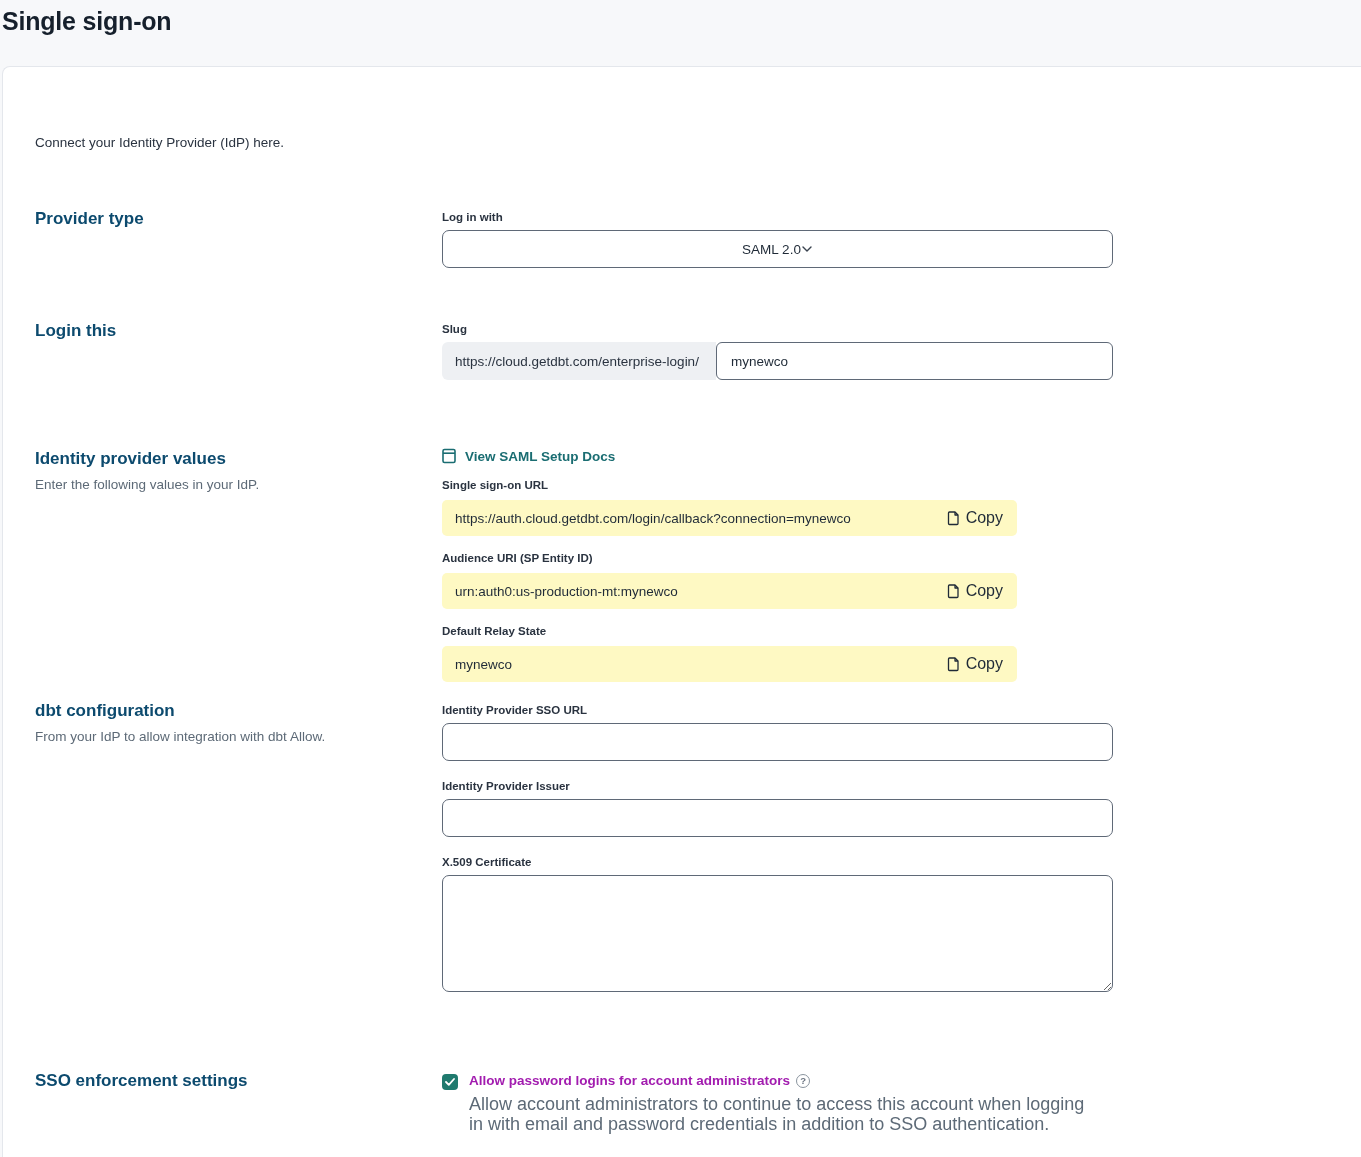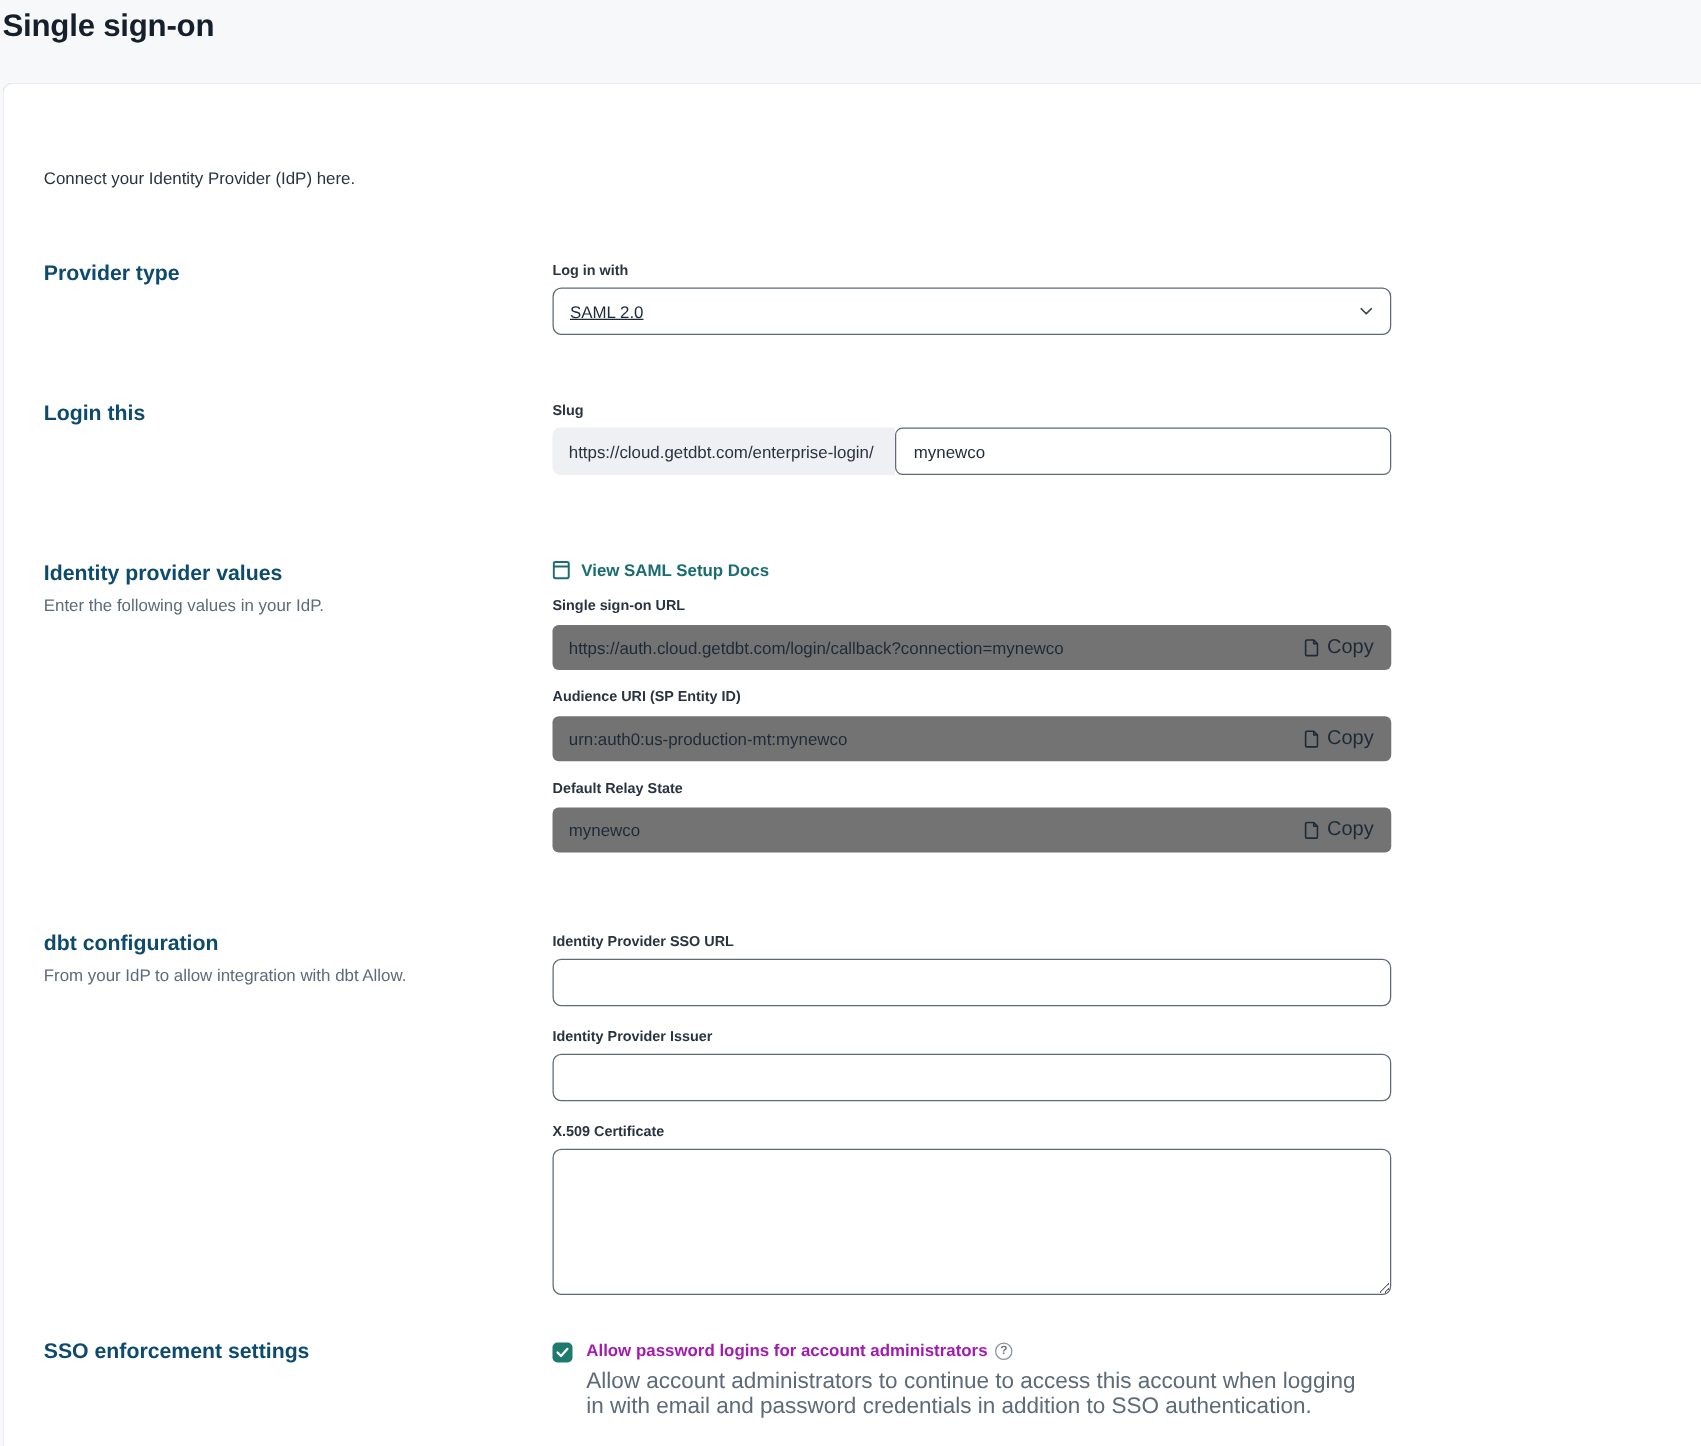--- a/index.html
+++ b/index.html
@@ -40,21 +40,21 @@
   
   .section {
     position:absolute; left:32px;
     display:grid;
     grid-template-columns:407px 671px;
     width:1078px;
   }
   .s-provider { top:140px; }
   .s-login    { top:252px; }
   .s-idp      { top:380px; }
-  .s-dbt      { top:676px; }
+  .s-dbt      { top:632px; }
   .s-sso      { top:1002px; }
 
   .section-heading {
     font-size:17px; font-weight:700; color:#0c4a6e;
     line-height:24px;
   }
   .section-sub {
     font-size:13.5px; color:#5d6a77; margin-top:6px;
   }
   
@@ -68,23 +68,22 @@
     margin-top:6px;
     width:671px; height:38px;
     border:1px solid #5f6977;
     border-radius:7px;
     background:#fff;
     font-family:"Liberation Sans", sans-serif;
     font-size:13.5px; color:#1f2a37;
     padding:0 13px;
   }
   .select-box {
-    display:flex; align-items:center; justify-content:space-between;
+    display:flex; align-items:center; justify-content:center;
     cursor:pointer;
-    text-decoration:underline;
   }
   .chevron-down svg { display:block; }
   
   .slug-group { display:flex; margin-top:6px; width:671px; height:38px; }
   .slug-prefix {
     display:flex; align-items:center;
     background:#eef0f3;
     border-radius:6px 0 0 6px;
     padding:0 13px;
     font-size:13.5px; color:#2a3340;
@@ -107,22 +106,22 @@
     text-decoration:none;
     margin-top:1px;
     cursor:pointer;
   }
   .docs-link svg { display:block; }
   
   .copy-label { margin-top:15px; }
   .copy-label.first { margin-top:14px; }
   .copy-field {
     margin-top:8px;
-    width:671px; height:36px;
-    background:#737373;
+    width:575px; height:36px;
+    background:#fef9c3;
     border-radius:5px;
     display:flex; align-items:center; justify-content:space-between;
     padding:0 14px 0 13px;
   }
   .copy-value { font-size:13.5px; color:#1f2a37; }
   .copy-btn {
     display:flex; align-items:center; gap:7px;
     background:none; border:none; cursor:pointer;
     font-family:"Liberation Sans", sans-serif;
     font-size:16px; color:#1f2a37;

